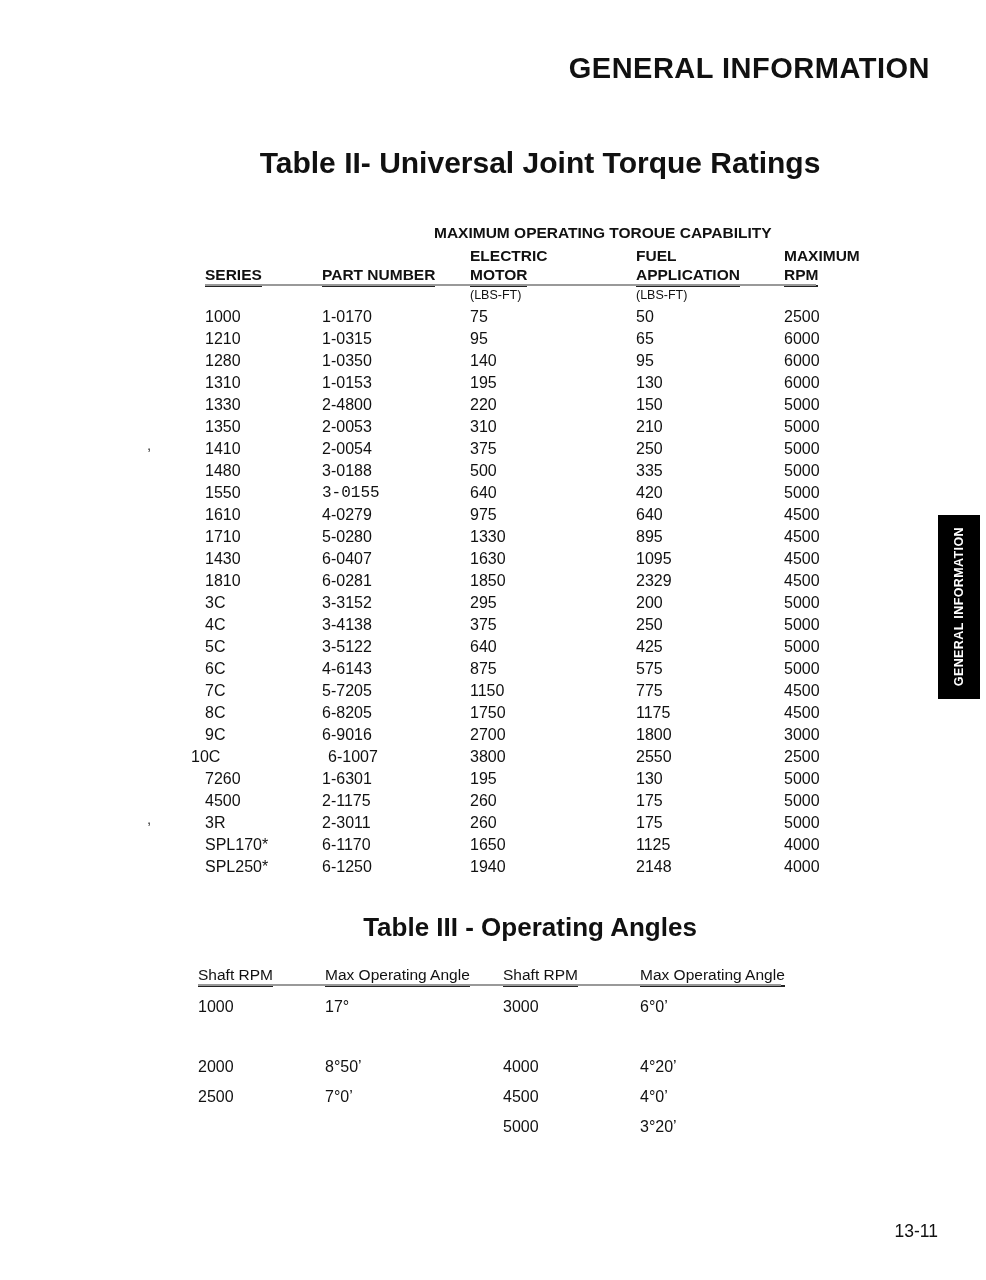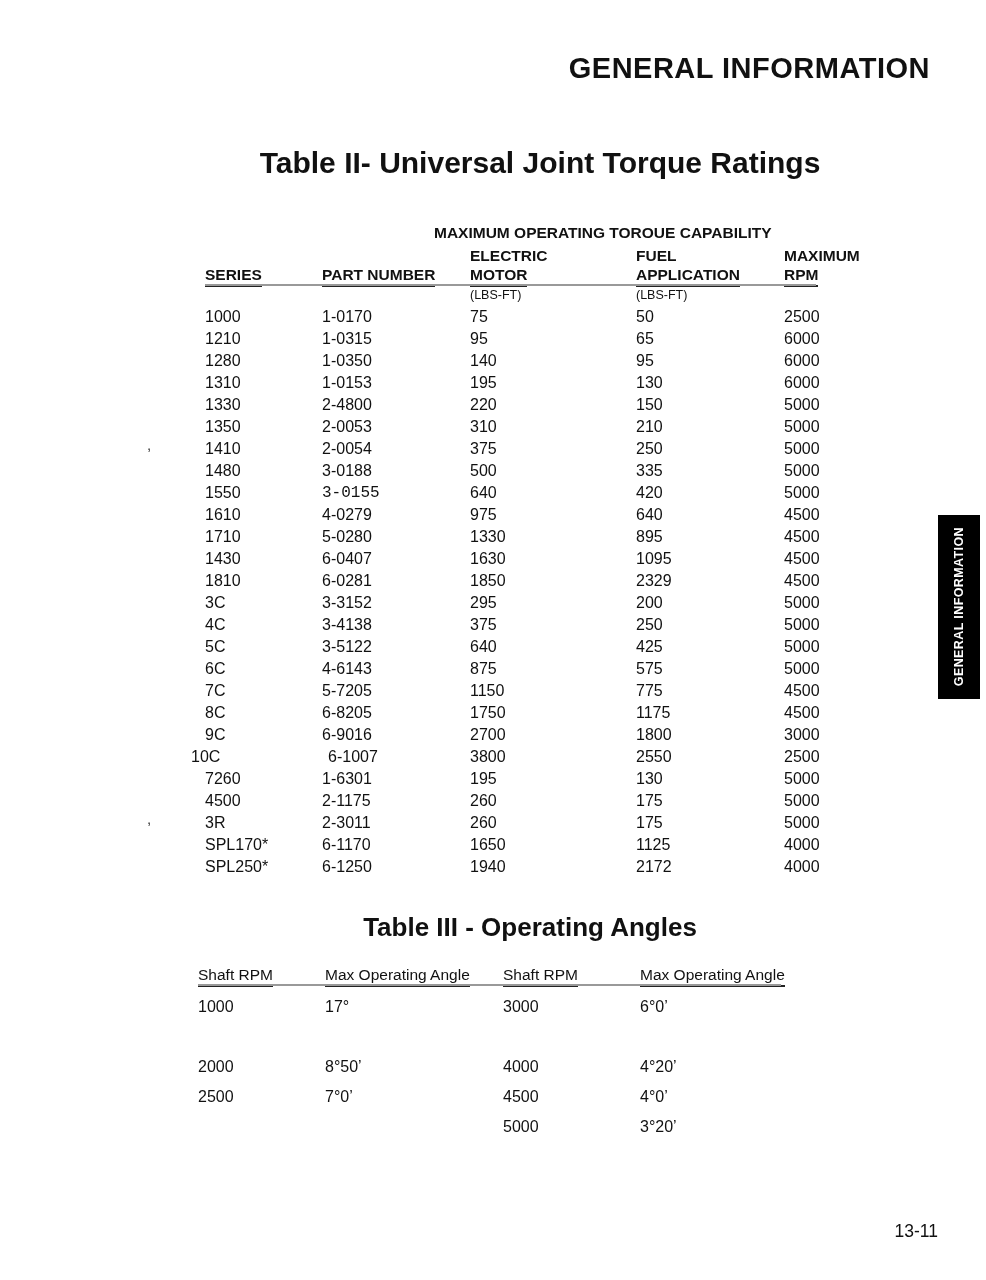--- a/index.html
+++ b/index.html
@@ -295,21 +295,21 @@
         <span class="cell" style="left: 205px;">SPL170*</span>
         <span class="cell" style="left: 322px;">6-1170</span>
         <span class="cell" style="left: 470px;">1650</span>
         <span class="cell" style="left: 636px;">1125</span>
         <span class="cell" style="left: 784px;">4000</span>
       </div>
       <div class="t2row" style="top: 856px;">
         <span class="cell" style="left: 205px;">SPL250*</span>
         <span class="cell" style="left: 322px;">6-1250</span>
         <span class="cell" style="left: 470px;">1940</span>
-        <span class="cell" style="left: 636px;">2172</span>
+        <span class="cell" style="left: 636px;">2148</span>
         <span class="cell" style="left: 784px;">4000</span>
       </div>
     </div>
 
 
   <div class="abs t3-title">Table III - Operating Angles</div>
 
   <span class="abs t3hdr ul" style="left:198px">Shaft RPM</span>
   <span class="abs t3hdr ul" style="left:325px">Max Operating Angle</span>
   <span class="abs t3hdr ul" style="left:503px">Shaft RPM</span>

